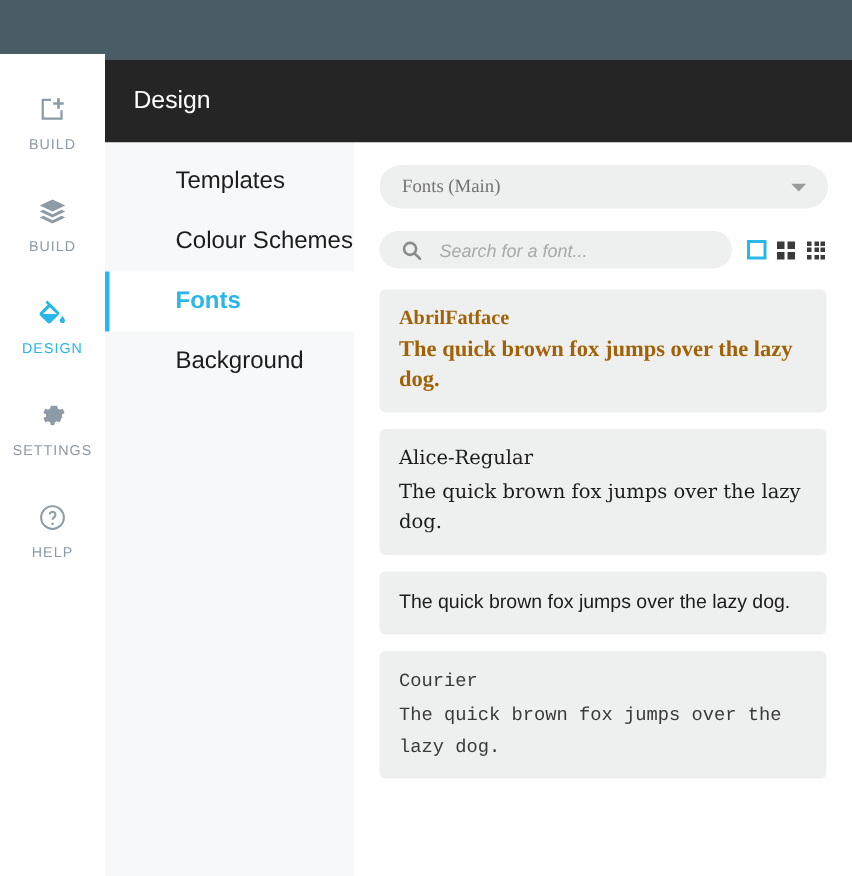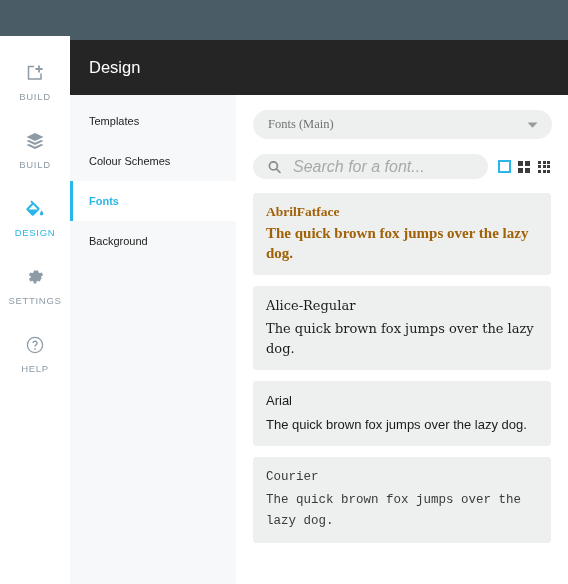--- a/index.html
+++ b/index.html
@@ -94,23 +94,24 @@
   .submenu-item {
     position: relative;
     height: 40px;
     display: flex;
     align-items: center;
     padding-left: 19px;
     cursor: pointer;
     user-select: none;
   }
   .submenu-label {
-    font-size: 11px;
+    font-size: 16px;
     color: #1c1c1c;
     font-family: "Liberation Sans", sans-serif;
+    margin-left: 28px;
   }
   .submenu-item.active {
     background: #ffffff;
   }
   .submenu-item.active .submenu-label { color: #29b6e8; font-weight: bold; }
   .submenu-item.active::before {
     content: "";
     position: absolute;
     left: 0; top: 0;
     width: 3px; height: 100%;
@@ -187,21 +188,21 @@
     left: 15px; top: 50%;
     transform: translateY(-50%);
     color: #8a8a8a;
     display: flex;
   }
   .search-input {
     width: 185px;
     border: none;
     outline: none;
     background: transparent;
-    font-size: 16px;
+    font-size: 12px;
     color: #a21caf;
     font-family: "Liberation Sans", sans-serif;
   }
   .search-input::placeholder { color: #a9a9a9; font-style: italic; }
 
   .view-toggles { display: flex; align-items: center; gap: 6px; }
   .view-toggle {
     width: 14px; height: 14px;
     display: flex; align-items: center; justify-content: center;
     cursor: pointer;
@@ -403,21 +404,20 @@
         <span class="font-name">AbrilFatface</span>
         <span class="font-sample">The quick brown fox jumps over the lazy dog.</span>
       </div>
 
       <div class="font-card f-alice">
         <span class="font-name">Alice-Regular</span>
         <span class="font-sample">The quick brown fox jumps over the lazy dog.</span>
       </div>
 
       <div class="font-card f-arial">
-        <span class="font-name">Arial</span>
         <span class="font-sample">The quick brown fox jumps over the lazy dog.</span>
       </div>
 
       <div class="font-card f-courier">
         <span class="font-name">Courier</span>
         <span class="font-sample">The quick brown fox jumps over the lazy dog.</span>
       </div>
 
     </div>
   </div>

